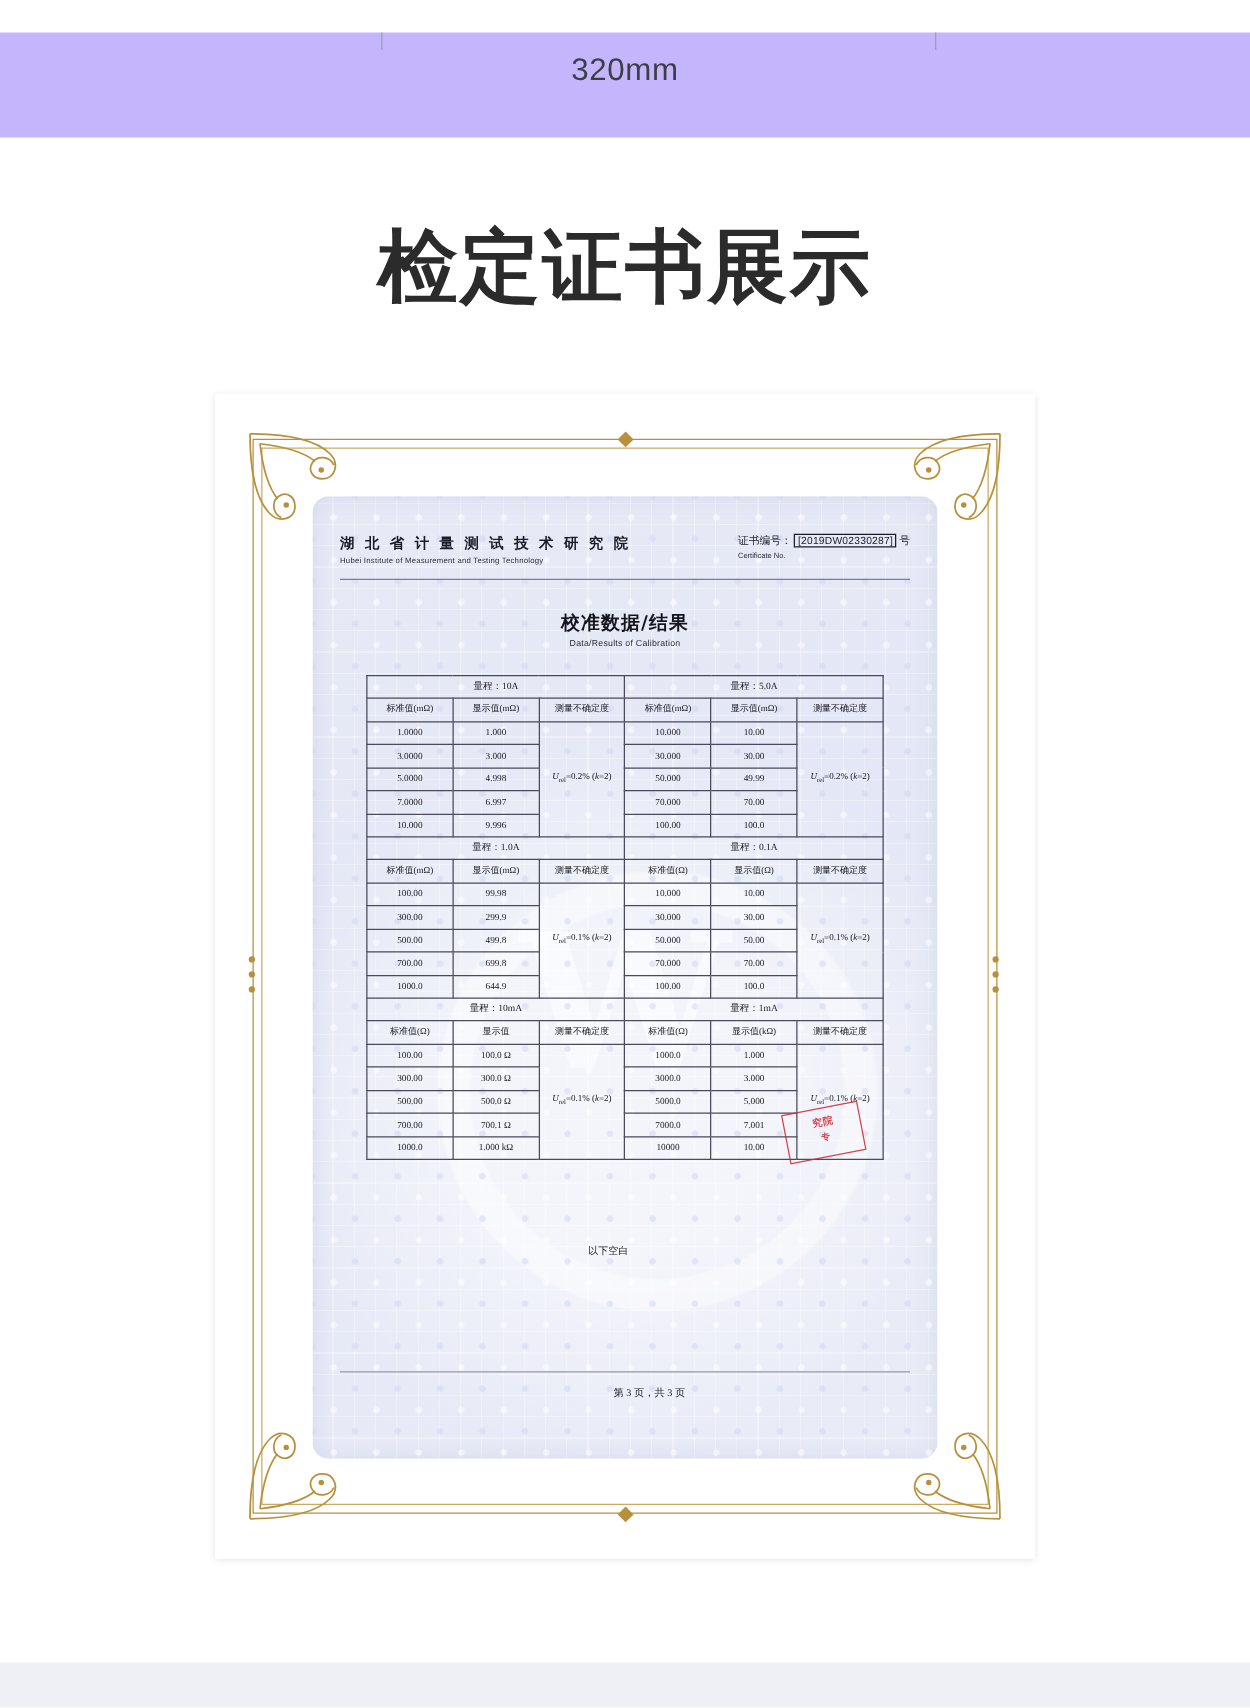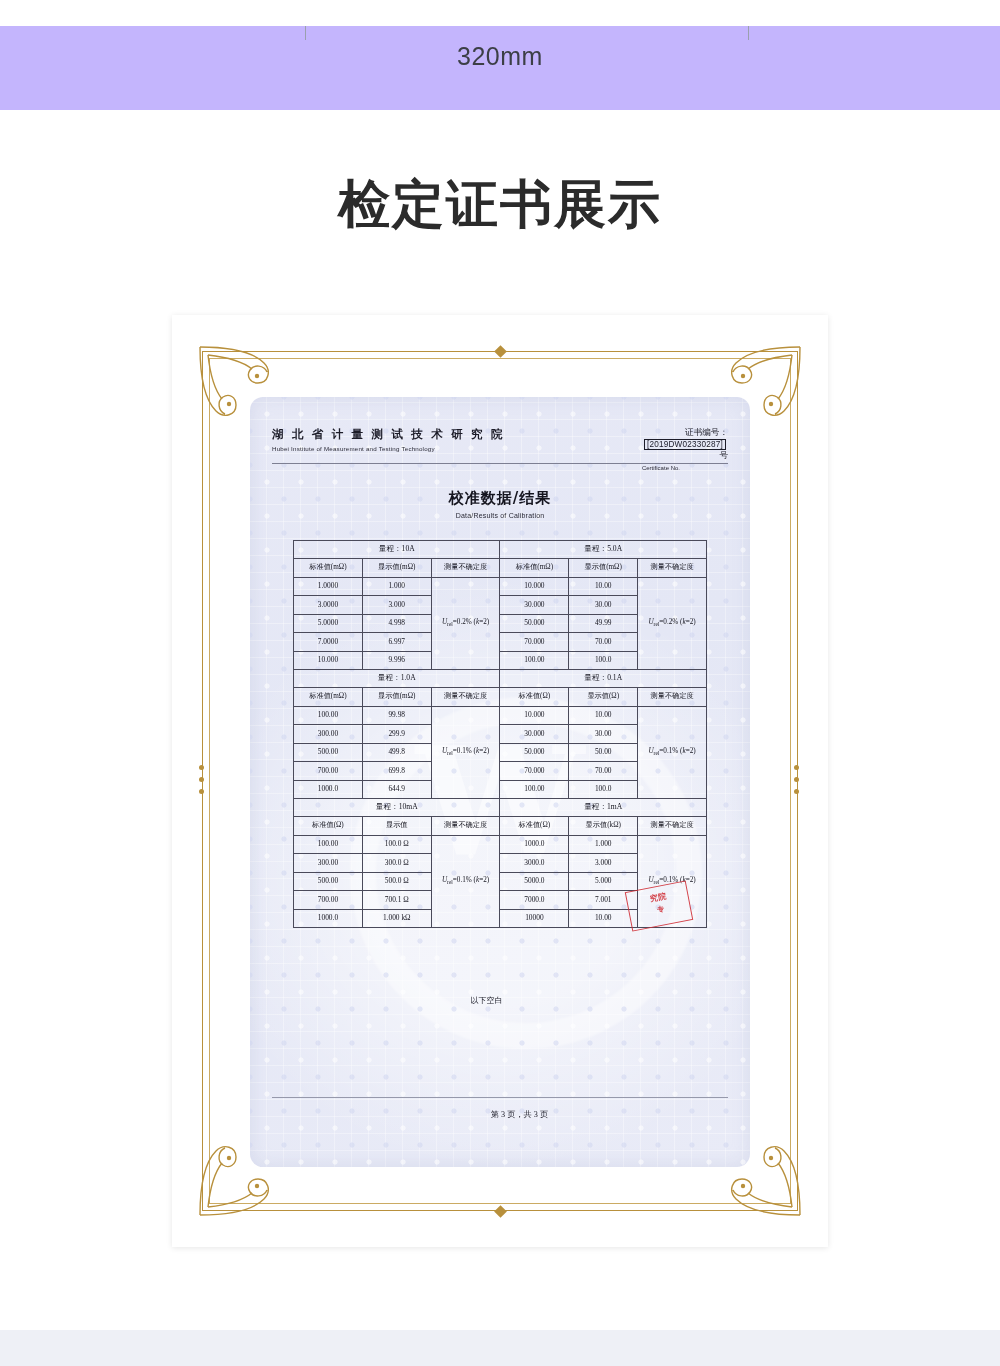--- a/index.html
+++ b/index.html
@@ -61,21 +61,21 @@
     background: #eef0f6;
   }
 
   
   .main-heading {
     position: absolute;
     top: 170px;
     left: 0;
     width: 1000px;
     text-align: center;
-    font-size: 52px;
+    font-size: 64px;
     font-weight: 700;
     color: #2b2b2b;
     letter-spacing: 2px;
     font-family: "DejaVu Sans", sans-serif;
   }
 
   
   .cert-card {
     position: absolute;
     top: 315px;
@@ -202,25 +202,24 @@
   }
   .inst-en {
     font-size: 6.2px;
     color: #2a2a36;
     letter-spacing: 0.2px;
     margin-top: 3px;
     white-space: nowrap;
   }
   .certno-line {
     display: flex;
-    align-items: flex-end;
+    align-items: flex-start;
     font-size: 8.6px;
     color: #1c1c28;
     white-space: nowrap;
-    flex-direction: column;
   }
   .certno-box {
     border: 0.8px solid #1c1c28;
     padding: 0 2px;
     margin: 0 2px;
     font-size: 8.2px;
     letter-spacing: 0.2px;
   }
   .certno-en {
     font-size: 6px;

